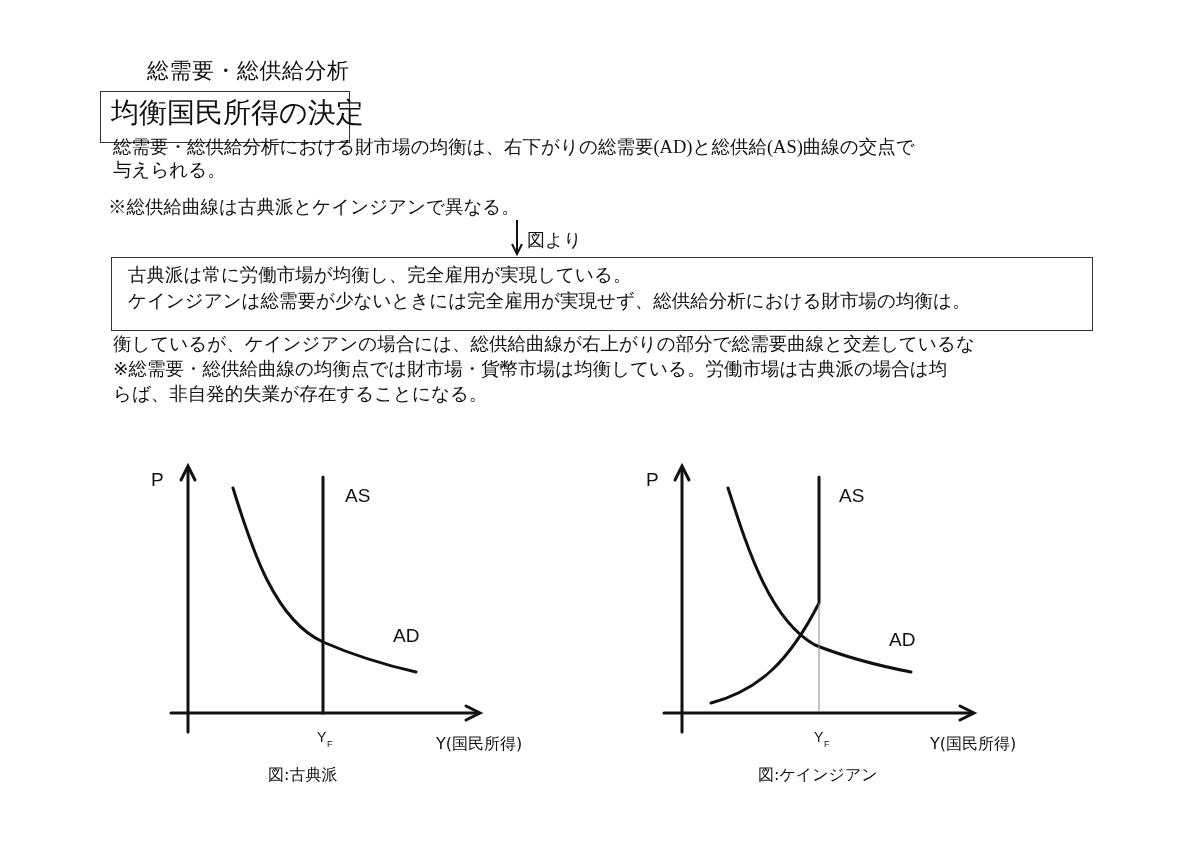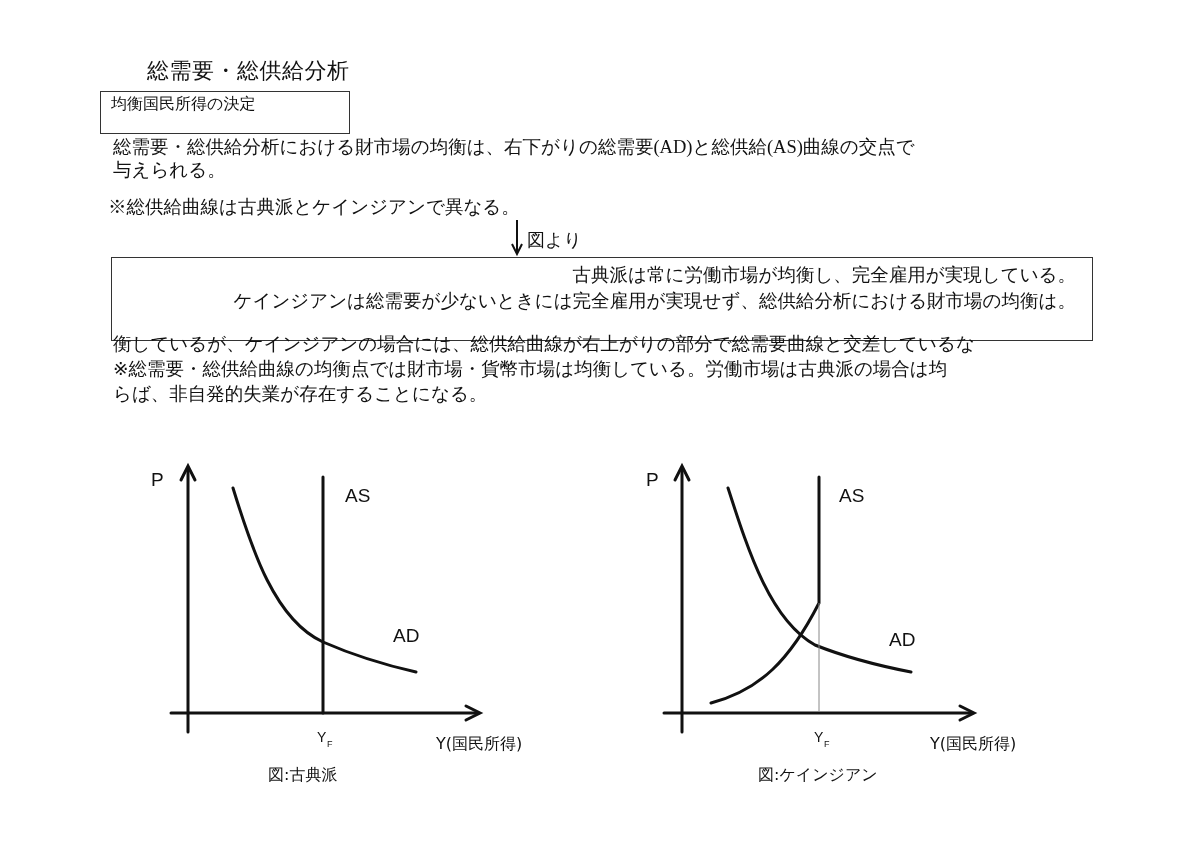--- a/index.html
+++ b/index.html
@@ -1,28 +1,28 @@
 <!DOCTYPE html>
 <html><head>
   <meta charset="utf-8">
   <style>
     html, body { margin: 0; padding: 0; background: #ffffff; }
     body { width: 1200px; height: 848px; position: relative; overflow: hidden;
            font-family: "DejaVu Sans", "Liberation Sans", sans-serif; color: #111; }
     .abs { position: absolute; white-space: nowrap; }
     .title { left: 133px; top: 56px; font-size: 22px; letter-spacing: 0.5px; margin-left: 14px; }
-    .boxed-heading { left: 100px; top: 91px; width: 250px; height: 43px; border: 1.5px solid #333;
-                     box-sizing: border-box; font-size: 16px; padding: 2px 10px; }
+    .boxed-heading { left: 100px; top: 91px; width: 250px; height: 52px; border: 1.5px solid #333;
+                     box-sizing: border-box; font-size: 28px; padding: 2px 10px; }
     .body-text { font-size: 18.5px; line-height: 22px; font-family: Liberation Serif, serif; }
     .p1 { left: 113px; top: 136px; }
     .p2 { left: 113px; top: 159px; }
     .p3 { left: 108px; top: 196px; text-align: center; }
     .arrow-label { left: 527px; top: 228px; font-size: 18px; font-family: Liberation Mono, monospace; }
-    .conclusion-box { left: 111px; top: 257px; width: 982px; height: 84px; border: 1.5px solid #333;
-                      box-sizing: border-box; padding: 4px 16px; font-size: 18.5px; line-height: 26px; text-align: right; }
+    .conclusion-box { left: 111px; top: 257px; width: 982px; height: 74px; border: 1.5px solid #333;
+                      box-sizing: border-box; padding: 4px 16px; font-size: 18.5px; line-height: 26px; }
     .note { left: 113px; top: 331px; font-size: 18.5px; line-height: 25px; }
     svg.chart { position: absolute; left: 0; top: 0; }
     .axis-label { font-family: "Liberation Sans", sans-serif; font-size: 19px; fill: #111; }
     .small-label { font-family: "Liberation Sans", sans-serif; font-size: 14px; fill: #111; }
     .caption { font-family: "DejaVu Sans", sans-serif; font-size: 16px; fill: #111; }
   </style>
 </head>
 <body>
 
 <div class="abs title">総需要・総供給分析</div>

